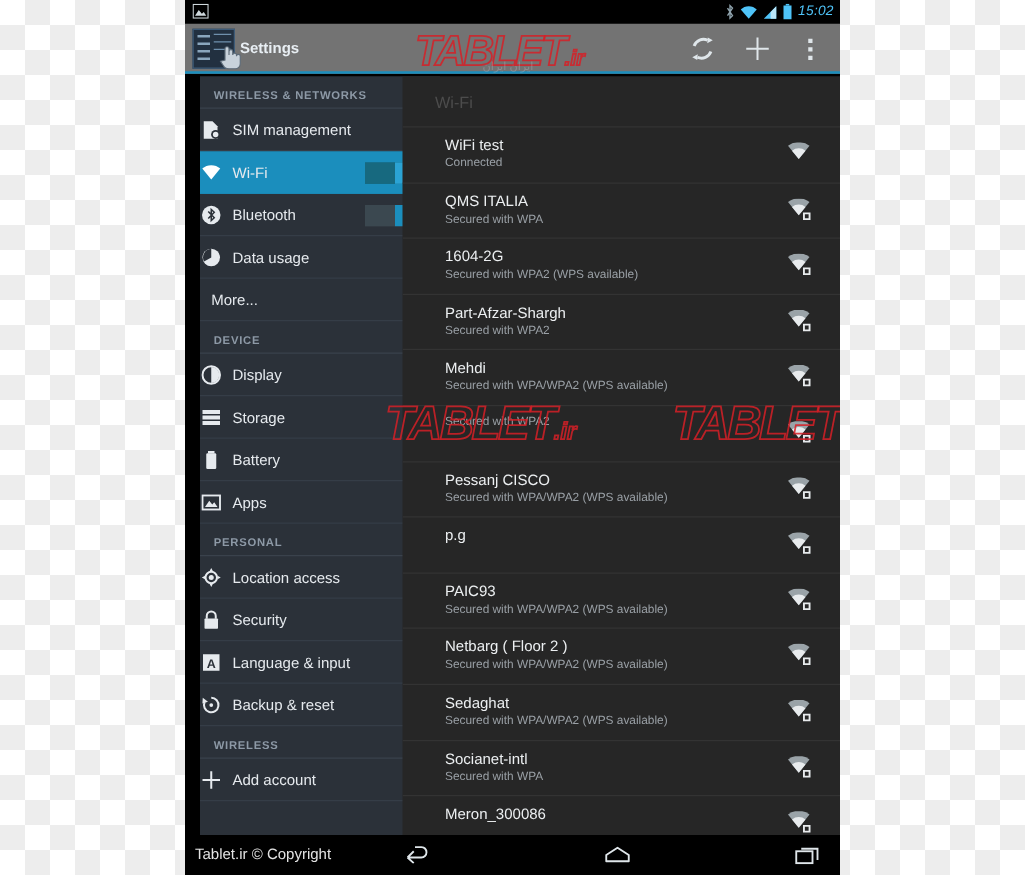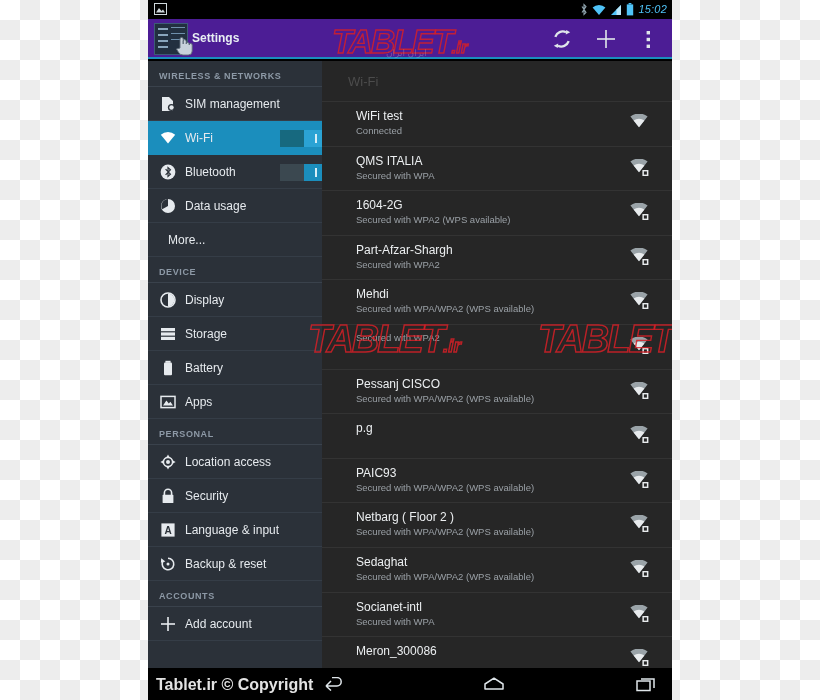--- a/index.html
+++ b/index.html
@@ -32,21 +32,21 @@
     display:flex; align-items:center; gap:4px;
   }
   #statusbar .clock {
     font-size:11px; color:#4fc3f7; letter-spacing:.2px; line-height:17px;
   }
   .ic { display:block; }
 
   
   #actionbar {
     position:absolute; left:0; top:19px; width:524px; height:40px;
-    background:#4c1d95; border-bottom:2px solid #1b8ebd;
+    background:#737373; border-bottom:2px solid #1b8ebd;
   }
   #app-icon {
     position:absolute; left:6px; top:4px; width:34px; height:32px;
     background:#223040; border:1px solid #3d5b78;
   }
   #app-icon i {
     position:absolute; display:block; background:#8aa6bd;
   }
   #app-title {
     position:absolute; left:44px; top:12px;
@@ -55,37 +55,37 @@
   .ab-btn {
     position:absolute; top:0; height:40px; width:44px;
     display:flex; align-items:center; justify-content:center;
   }
   #ab-scan { right:88px; }
   #ab-add  { right:44px; }
   #ab-more { right:2px; }
 
   
   #sidebar {
-    position:absolute; left:0; top:61px; width:192px; height:607px;
+    position:absolute; left:12px; top:61px; width:192px; height:607px;
     background:#2b3139; overflow:hidden;
   }
   #content {
     position:absolute; left:174px; top:61px; width:350px; height:607px;
     background:#262626; overflow:hidden;
   }
 
   
   .sec-hdr {
     font-size:9px; font-weight:bold; color:#8d99a6;
     letter-spacing:.6px; padding:10px 0 5px 11px;
     border-bottom:1px solid #3a424c;
   }
   .s-item {
     position:relative; height:34px; display:flex; align-items:center;
-    padding-left:11px; border-bottom:1px solid #353d47;
+    border-bottom:1px solid #353d47;
   }
   .s-item.sel { background:#1b8ebd; border-bottom-color:#1b8ebd; }
   .s-ico {
     width:17px; height:17px; margin-right:9px;
     display:flex; align-items:center; justify-content:center; flex:0 0 17px;
   }
   .s-lbl { font-size:12px; color:#e6eaee; white-space:nowrap; }
   .s-item.noicon .s-lbl { margin-left:9px; }
   .sw {
     position:absolute; right:12px; top:9px; width:48px; height:17px;
@@ -115,21 +115,21 @@
     position:absolute; right:22px; top:12px; width:22px; height:18px;
   }
 
   
   #bottombar {
     position:absolute; left:0; top:668px; width:524px; height:32px;
     background:#000;
   }
   #copyright {
     position:absolute; left:8px; top:8px;
-    font-size:16px; font-weight:bold; color:#e3e3e3;
+    font-size:12px; font-weight:normal; color:#e3e3e3;
   }
   .nav-btn {
     position:absolute; top:0; height:32px; width:56px;
     display:flex; align-items:center; justify-content:center;
   }
   #nav-back { left:158px; }
   #nav-home { left:318px; }
   #nav-recent { left:470px; }
 
   
@@ -351,21 +351,21 @@
       <div class="s-item">
         <span class="s-ico">
           <svg width="16" height="16" viewBox="0 0 16 16">
             <path d="M8 2.2 A5.8 5.8 0 1 1 2.7 5.6" fill="none" stroke="#e6eaee" stroke-width="1.6"></path>
                 <polygon points="1.2,2.2 5.4,5.4 0.9,6.8" fill="#e6eaee"></polygon>
                 <circle cx="8" cy="8" r="1.5" fill="#e6eaee"></circle>
           </svg>
         </span>
         <span class="s-lbl">Backup &amp; reset</span>
       </div>
-      <div class="sec-hdr">ACCOUNTS</div>
+      <div class="sec-hdr">WIRELESS</div>
       <div class="s-item">
         <span class="s-ico">
           <svg width="16" height="16" viewBox="0 0 16 16">
             <rect x="7.2" y="1" width="1.6" height="14" fill="#e6eaee"></rect>
                 <rect x="1" y="7.2" width="14" height="1.6" fill="#e6eaee"></rect>
           </svg>
         </span>
         <span class="s-lbl">Add account</span>
       </div>
     </div>

